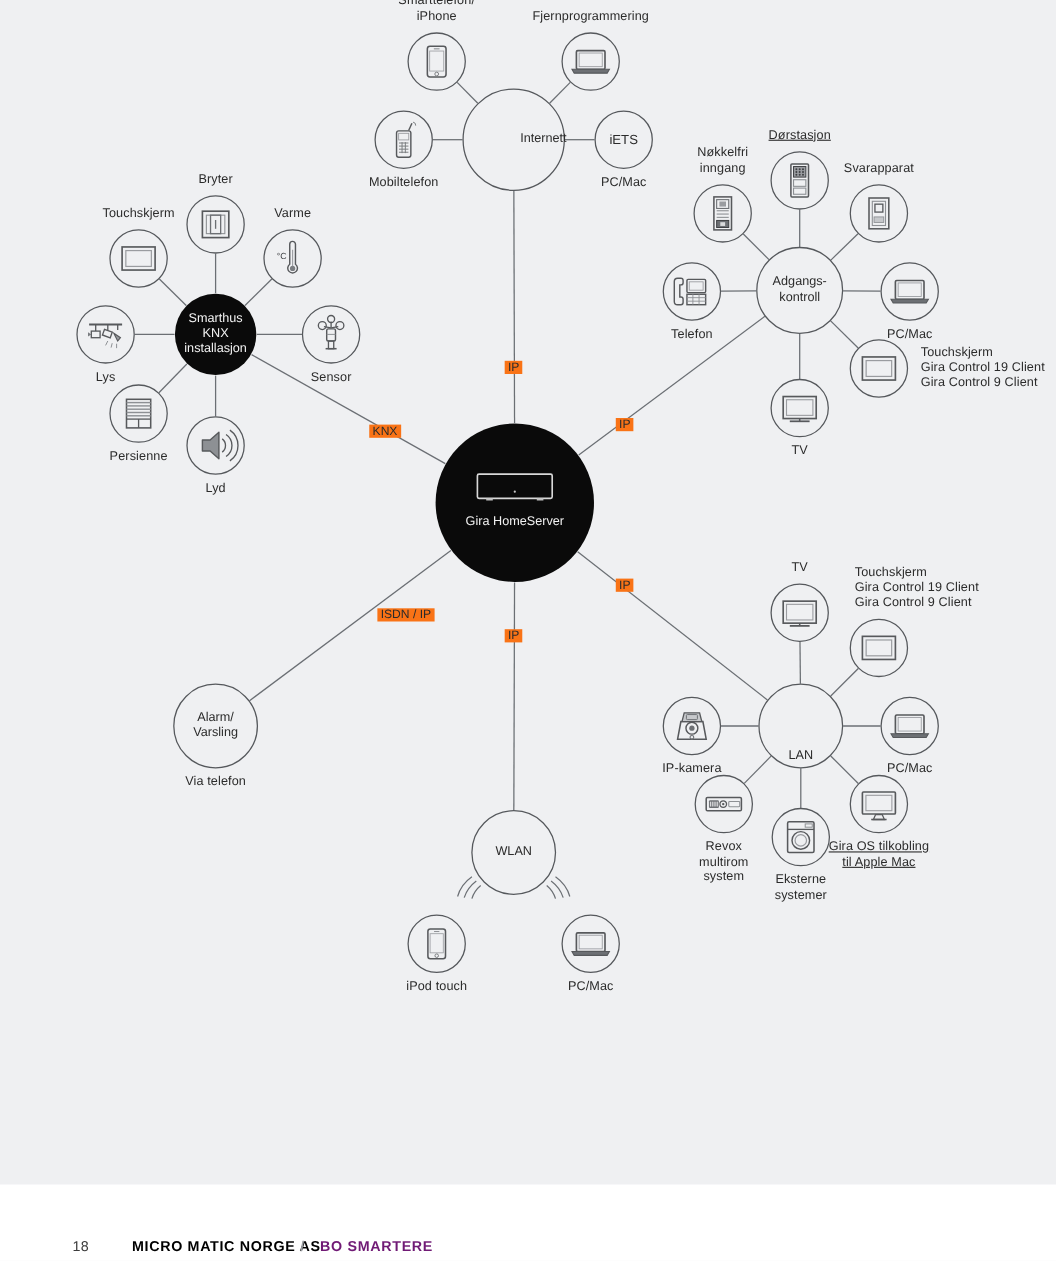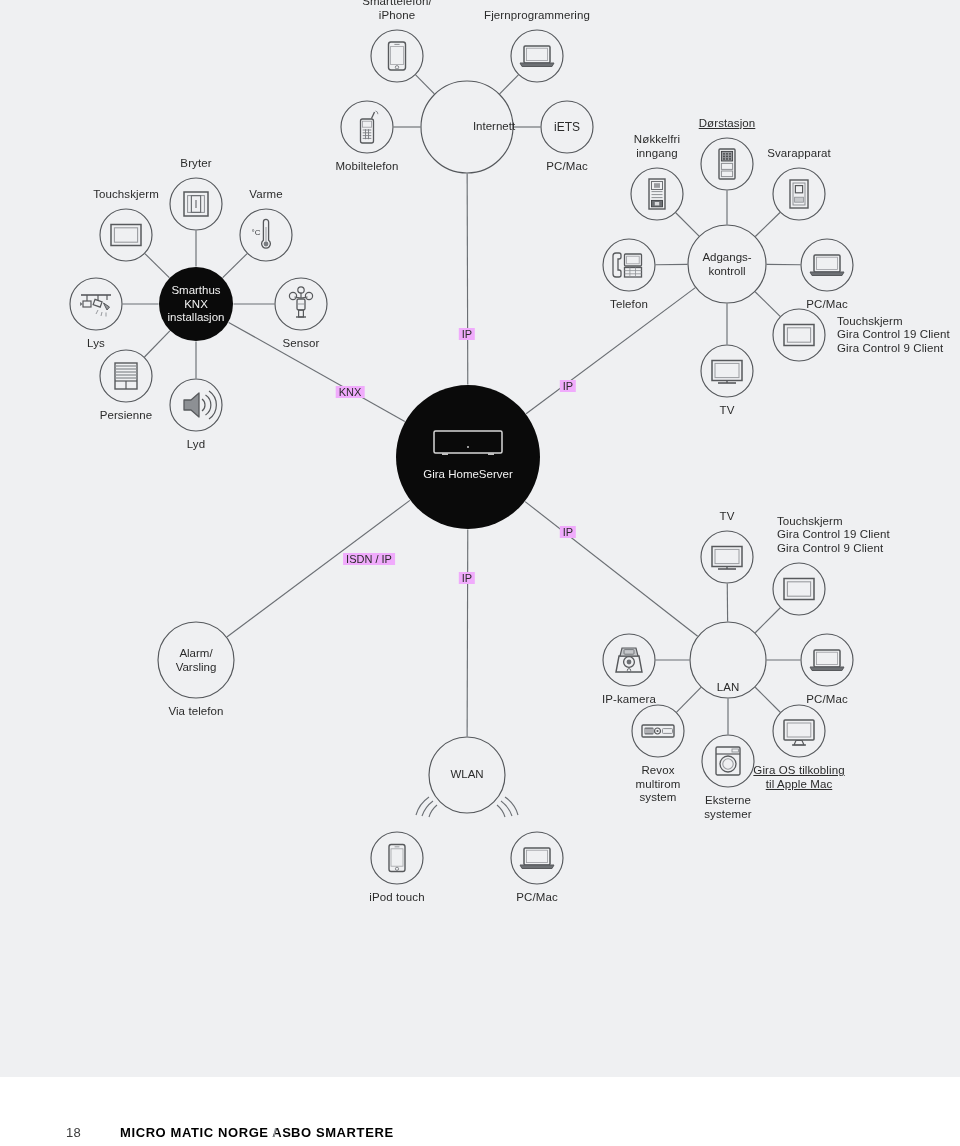--- a/index.html
+++ b/index.html
@@ -24,21 +24,21 @@
     line-height:13.5px;
     white-space:pre;
     letter-spacing:0.1px;
   }
   .lbl.c{transform:translateX(-50%);text-align:center;}
   .lbl.l{text-align:left;}
   .edgelbl{
     position:absolute;
     color:#2b2b2b;
     font-size:11px;
-    background:#f0abfc;
+    background:#f97316;
     padding:0 3px;
     transform:translate(-50%,-50%);
     white-space:pre;
   }
   .hubtxt{
     position:absolute;
     transform:translate(-50%,-50%);
     text-align:center;
     font-size:11.5px;
     line-height:13.5px;
@@ -54,21 +54,21 @@
   .ft{
     position:absolute;
     font-size:13px;
     letter-spacing:0.6px;
     font-weight:bold;
     color:#000000;
     white-space:pre;
   }
   .ft.num{left:66px;top:48px;font-weight:normal;color:#3c3c3c;letter-spacing:0.2px;}
   .ft.main{left:120px;top:48px;}
-  .ft.sub{left:291px;top:48px;color:#000000;}
+  .ft.sub{left:291px;top:48px;color:#701a75;}
   .ft.slash{left:273px;top:48px;color:#9a9da1;}
 </style>
 </head>
 <body>
 
 <div id="page">
 
   <div id="panel"></div>
 
   <svg id="svgroot" viewBox="0 0 960 1077">

